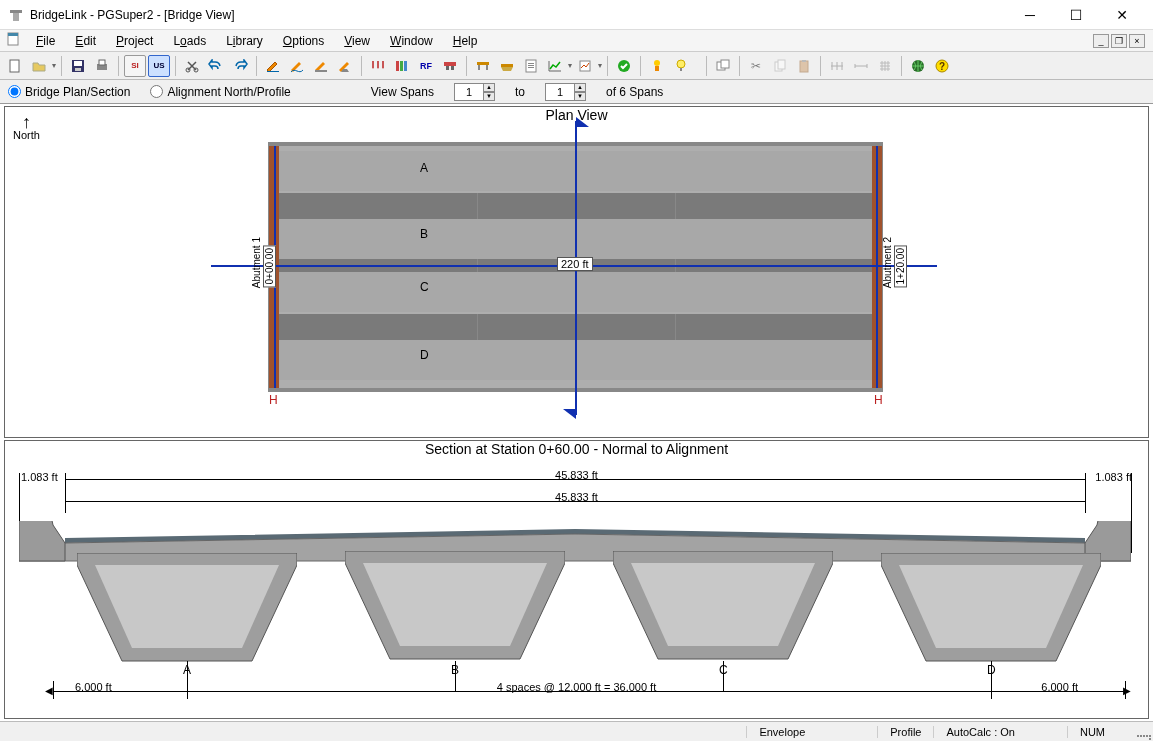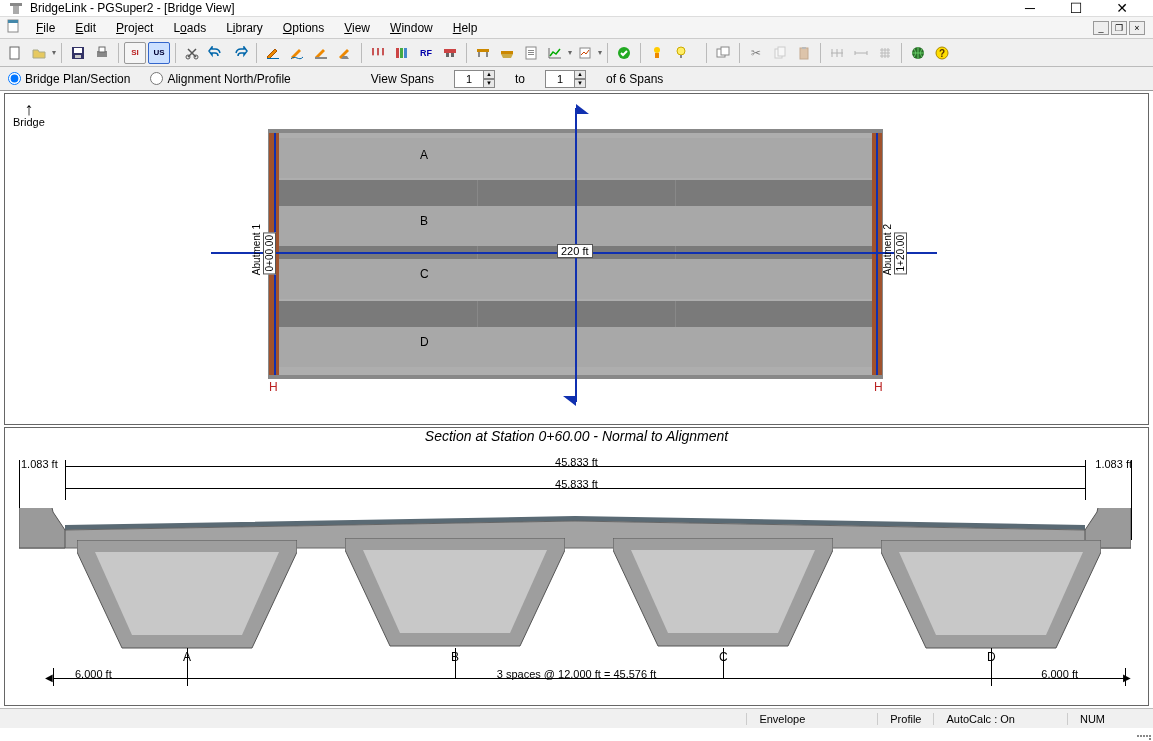--- a/index.html
+++ b/index.html
@@ -1,17 +1,17 @@
 <!DOCTYPE html>
 <html><head>
 <meta charset="utf-8">
 <style>
   * { box-sizing: border-box; margin: 0; padding: 0; }
   html, body { width: 1153px; height: 741px; font-family: "Segoe UI", Tahoma, sans-serif; font-size: 12px; background: #fff; overflow: hidden; }
-  .titlebar { height: 17px; background: #fff; border-bottom: 1px solid #ddd; display: flex; align-items: center; padding: 0 8px; }
+  .titlebar { height: 30px; background: #fff; border-bottom: 1px solid #ddd; display: flex; align-items: center; padding: 0 8px; }
   .titlebar .icon { width: 16px; height: 16px; margin-right: 6px; }
   .titlebar .title { flex: 1; font-size: 12px; color: #000; }
   .titlebar .winbtns { display: flex; gap: 0; }
   .titlebar .winbtn { width: 46px; height: 30px; display: flex; align-items: center; justify-content: center; font-size: 14px; }
   .menubar { height: 22px; background: #f5f5f5; border-bottom: 1px solid #ccc; display: flex; align-items: center; padding: 0 4px; }
   .menubar .mitem { padding: 2px 10px; cursor: default; }
   .menubar .mitem u { text-decoration: underline; }
   .menubar .mdibtns { margin-left: auto; display: flex; gap: 2px; padding-right: 4px; }
   .menubar .mdibtn { width: 16px; height: 14px; border: 1px solid #999; background: #eee; font-size: 9px; display:flex; align-items:center; justify-content:center;}
   .toolbar { height: 28px; background: #f0f0f0; border-bottom: 1px solid #bbb; display: flex; align-items: center; padding: 2px 4px; gap: 2px; }
@@ -45,21 +45,21 @@
   .abut { position:absolute; background:#a0522d; }
   .vline { position:absolute; border-left:1px solid #888; }
   .glabel { position:absolute; font-size:12px; color:#000; }
   .alignment { position:absolute; border-top:2px solid #1030b0; }
   .northsouth { position:absolute; border-left:2px solid #1030b0; }
   .dimtext { position:absolute; background:#fff; border:1px solid #555; padding:0 3px; font-size:11px; }
   .vtext { position:absolute; writing-mode:vertical-rl; transform:rotate(180deg); font-size:10px; }
   .hmark { position:absolute; color:#b22; font-size:12px; }
 
   
-  .sec-title { position:absolute; top:0; left:0; right:0; text-align:center; font-size:14px;font-style:italic; }
+  .sec-title { position:absolute; top:0; left:0; right:0; text-align:center; font-size:14px; }
   .tubsvg { position:absolute; }
   .dim { position:absolute; font-size:11px; text-align:center; }
   .dimline { position:absolute; border-top:1px solid #000; }
   .dimarrow { position:absolute; font-size:10px; }
   .ticklabel { position:absolute; font-size:12px; }
   .tick { position:absolute; border-left:1px solid #000; height:8px; }
   .vtick { position:absolute; border-left:1px solid #000; }
 
   .grip { position:absolute; right:2px; bottom:1px; width:14px; height:14px; display:flex; flex-wrap:wrap; gap:1px; align-content:flex-end; justify-content:flex-end; }
   .grip span { width:2px; height:2px; background:#888; }
@@ -332,23 +332,24 @@
         <span>▲</span>
         <span>▼</span>
       </span>
   </span>
   <span>of 6 Spans</span>
 </div>
 
 <div class="workspace">
 
   <div class="pane plan-pane">
+    <div class="plan-title">Plan View</div>
     <div class="north">
       <div class="arrow">↑</div>
-      <div>Bridge</div>
+      <div>North</div>
     </div>
 
     <div class="deck" style="left:263px; top:35px; width:615px; height:250px; background:#888"></div>
     <div class="deck" style="left:268px; top:39px; width:605px; height:242px; background:#aeaeae"></div>
 
     <div class="girder" style="left:274px; top:44px;  width:593px; height:40px"></div>
     <div class="gap" style="left:274px; top:86px;  width:593px; height:26px"></div>
     <div class="girder" style="left:274px; top:112px; width:593px; height:40px"></div>
     <div class="gap" style="left:274px; top:152px; width:593px; height:13px"></div>
     <div class="girder" style="left:274px; top:165px; width:593px; height:40px"></div>
@@ -444,21 +445,21 @@
     <div class="ticklabel" style="left:714px; top:222px">C</div>
     <div class="tick" style="left:986px; top:220px; height:30px"></div>
     <div class="ticklabel" style="left:982px; top:222px">D</div>
 
     <div class="vtick" style="left:48px; top:240px; height:18px"></div>
     <div class="vtick" style="left:182px; top:240px; height:18px"></div>
     <div class="vtick" style="left:986px; top:240px; height:18px"></div>
     <div class="vtick" style="left:1120px; top:240px; height:18px"></div>
     <div class="dimline" style="left:48px; top:250px; width:1072px"></div>
     <div class="dim" style="left:70px; top:240px;">6.000 ft</div>
-    <div class="dim" style="left:0; right:0; top:240px;">3 spaces @ 12.000 ft = 45.576 ft</div>
+    <div class="dim" style="left:0; right:0; top:240px;">4 spaces @ 12.000 ft = 36.000 ft</div>
     <div class="dim" style="right:70px; top:240px;">6.000 ft</div>
 
     <div class="dimarrow" style="left:40px; top:244px">◀</div>
     <div class="dimarrow" style="left:1118px; top:244px">▶</div>
   </div>
 
 </div>
 
 <div class="statusbar">
   <div class="spacer"></div>

